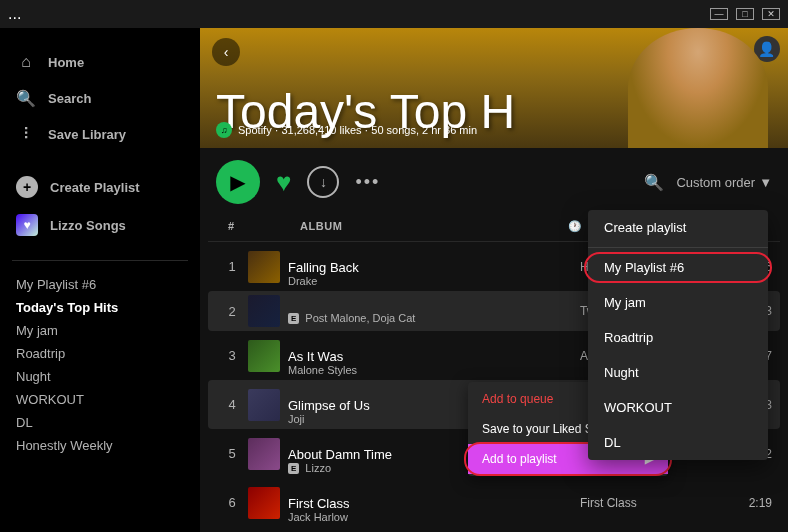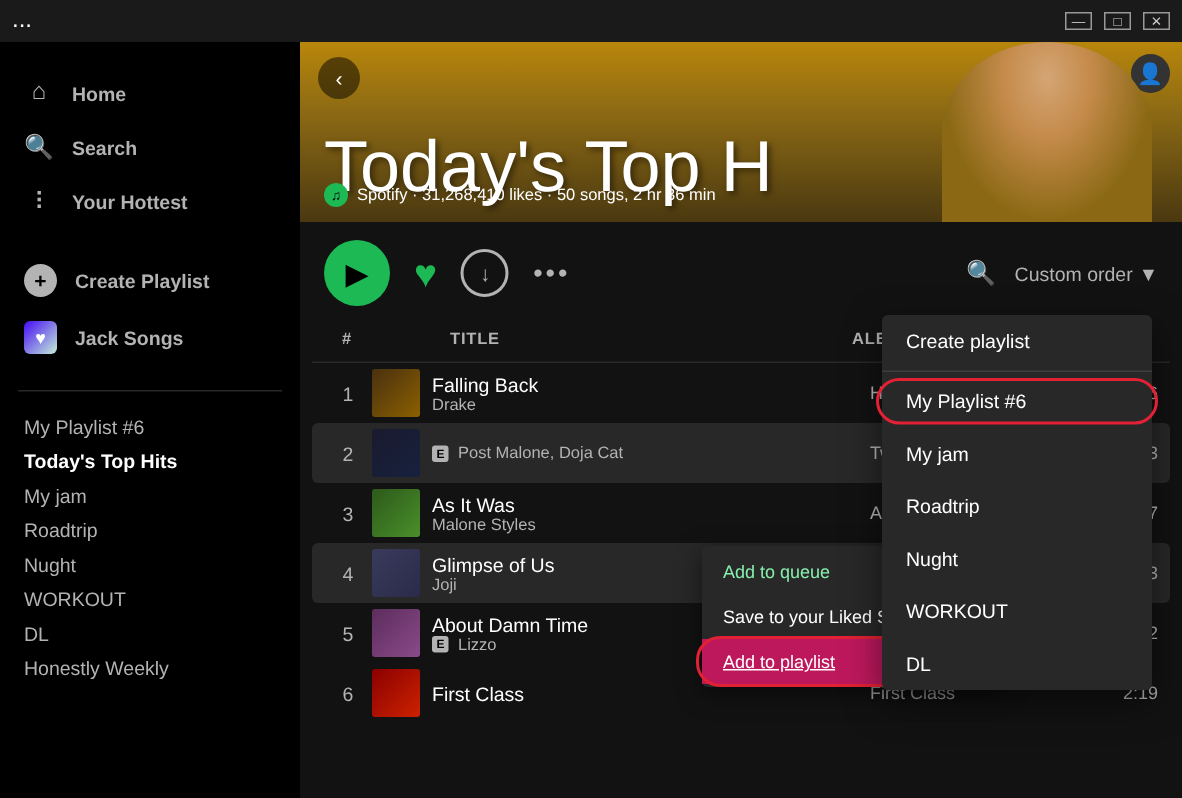--- a/index.html
+++ b/index.html
@@ -281,20 +281,21 @@
       border-radius: 2px;
       margin-right: 4px;
       flex-shrink: 0;
       display: flex; align-items: center; justify-content: center;
       font-size: 14px;
       overflow: hidden;
     }
     .track-info {
       display: flex; flex-direction: column;
       min-width: 0;
+      margin-top: 14px;
     }
     .track-title {
       font-size: 13px; color: #fff; font-weight: 500;
       white-space: nowrap; overflow: hidden; text-overflow: ellipsis;
     }
     .track-artist {
       font-size: 11px; color: #b3b3b3;
       white-space: nowrap; overflow: hidden; text-overflow: ellipsis;
       display: flex; align-items: center; gap: 3px;
     }
@@ -368,32 +369,32 @@
       <div class="sidebar-nav-item">
         <span class="nav-icon">⌂</span>
         <span>Home</span>
       </div>
       <div class="sidebar-nav-item">
         <span class="nav-icon">🔍</span>
         <span>Search</span>
       </div>
       <div class="sidebar-nav-item">
         <span class="nav-icon">⫶</span>
-        <span>Your Hottest</span>
+        <span>Save Library</span>
       </div>
     </div>
 
     <div class="sidebar-actions">
       <div class="sidebar-action-item">
         <div class="action-icon-circle">+</div>
         <span>Create Playlist</span>
       </div>
       <div class="sidebar-action-item">
         <div class="action-icon-heart">♥</div>
-        <span>Jack Songs</span>
+        <span>Lizzo Songs</span>
       </div>
     </div>
 
     <div class="sidebar-divider"></div>
 
     <div class="sidebar-playlist-list">
       <div class="sidebar-playlist-item">
         <span>My Playlist #6</span>
       </div>
       <div class="sidebar-playlist-item active">
@@ -445,21 +446,20 @@
         <div class="custom-order-btn">
           <span>Custom order</span>
           <span>▼</span>
         </div>
       </div>
     </div>
 
     <div class="table-header">
       <div class="table-header-cell">#</div>
       <div class="table-header-cell"></div>
-      <div class="table-header-cell">TITLE</div>
       <div class="table-header-cell">ALBUM</div>
       <div class="table-header-cell">🕐</div>
     </div>
 
     <div class="track-list">
 
       <div class="track-row">
         <div class="track-num">1</div>
         <div class="track-thumb thumb-drake"></div>
         <div class="track-info">
@@ -498,23 +498,23 @@
         <div class="track-num">4</div>
         <div class="track-thumb thumb-joji"></div>
         <div class="track-info">
           <span class="track-title">Glimpse of Us</span>
           <span class="track-artist">Joji</span>
         </div>
         <div class="track-album"></div>
         <div class="track-duration">53</div>
 
         <div style="position:absolute; left: 260px; top: 2px; background:#282828; border-radius:4px; padding:2px 0; z-index:50; min-width:200px; box-shadow: 0 4px 16px rgba(0,0,0,0.5);">
-          <div style="padding:8px 14px; font-size:12px; color:#86efac; cursor:pointer;">Add to queue</div>
+          <div style="padding:8px 14px; font-size:12px; color:#ef4444; cursor:pointer;">Add to queue</div>
           <div style="padding:8px 14px; font-size:12px; color:#fff; cursor:pointer;">Save to your Liked Songs</div>
-          <div style="padding:8px 14px; font-size:12px; color:#fff; cursor:pointer; display:flex; align-items:flex-end; justify-content:space-between; background:#be185d; position:relative;text-decoration:underline;">
+          <div style="padding:8px 14px; font-size:12px; color:#fff; cursor:pointer; display:flex; align-items:flex-end; justify-content:space-between; background:#d946ef; position:relative;">
             <span>Add to playlist</span>
             <span>▶</span>
 
             <div style="position:absolute; left:-4px; top:-2px; width:calc(100% + 8px); height:calc(100% + 4px); border:2px solid #e22134; border-radius:16px; pointer-events:none;"></div>
           </div>
         </div>
       </div>
 
       <div class="track-row">
         <div class="track-num">5</div>
@@ -528,20 +528,21 @@
         </div>
         <div class="track-album"></div>
         <div class="track-duration">12</div>
       </div>
 
       <div class="track-row">
         <div class="track-num">6</div>
         <div class="track-thumb thumb-jackharlow"></div>
         <div class="track-info">
           <span class="track-title">First Class</span>
+          <span class="track-artist">Jack Harlow</span>
         </div>
         <div class="track-album">First Class</div>
         <div class="track-duration">2:19</div>
       </div>
 
     </div>
 
     <div class="context-menu" style="position:fixed; right: 20px; top: 210px;">
       <div class="context-menu-item">Create playlist</div>
       <div class="context-menu-divider"></div>

